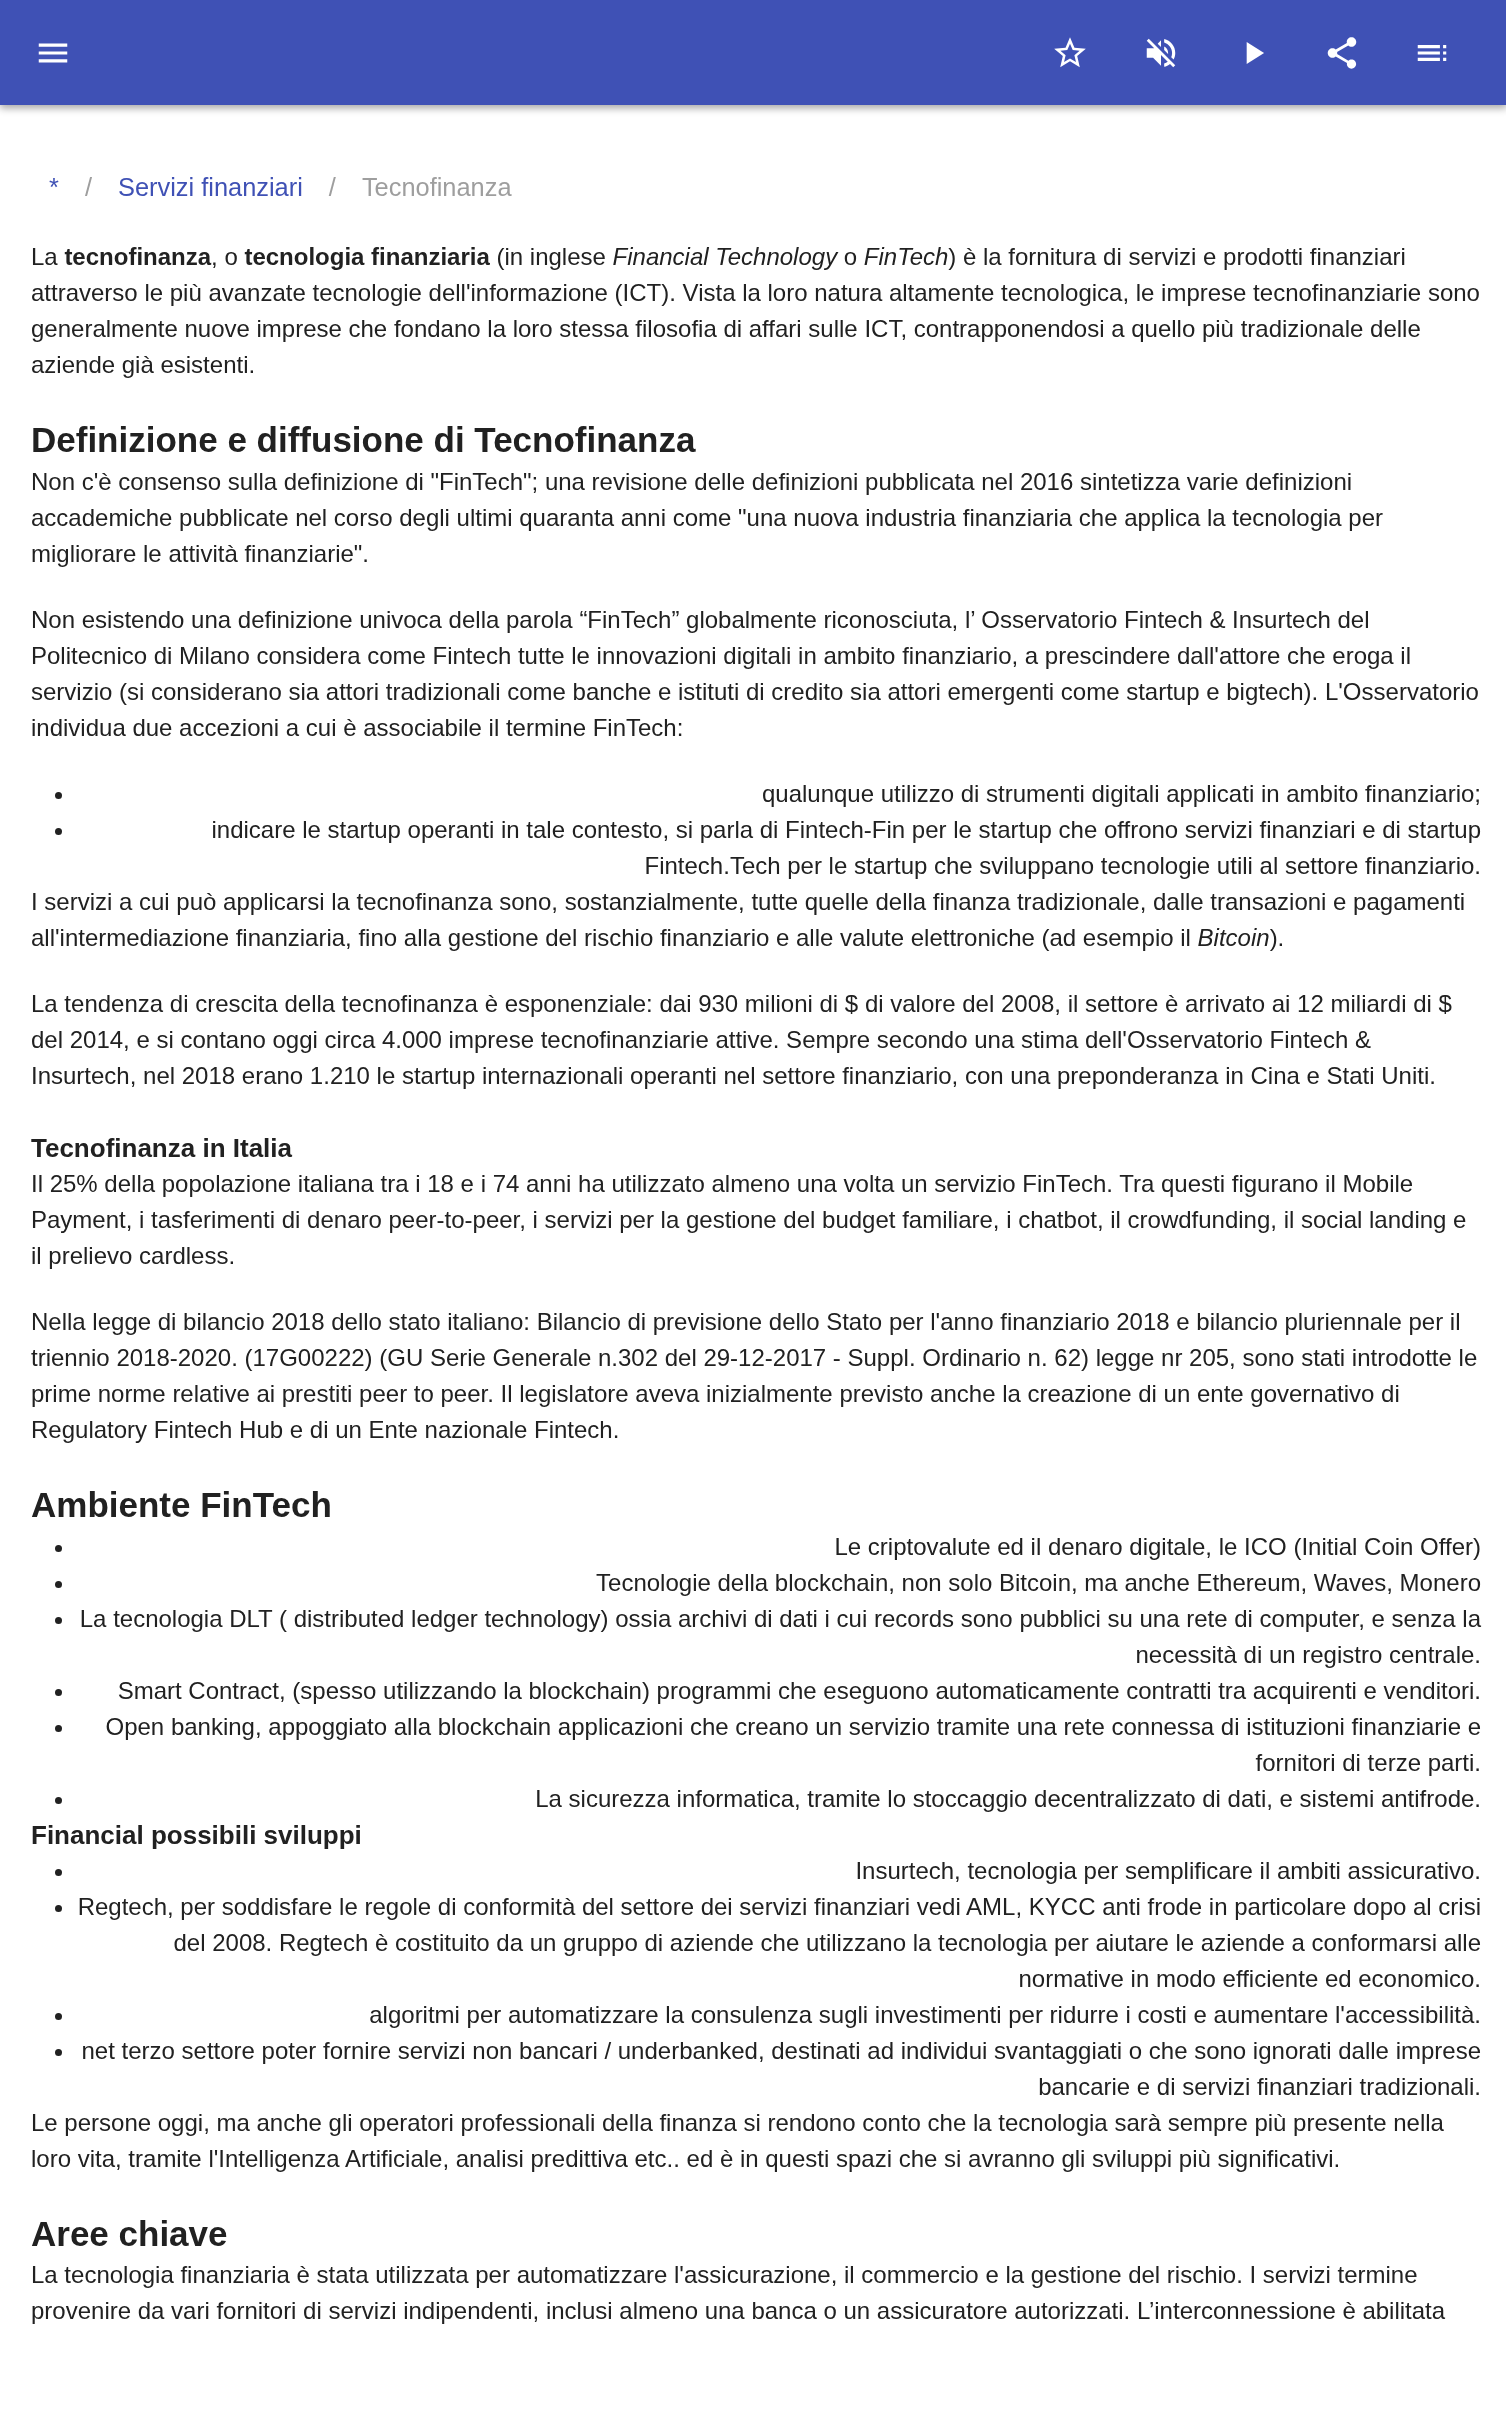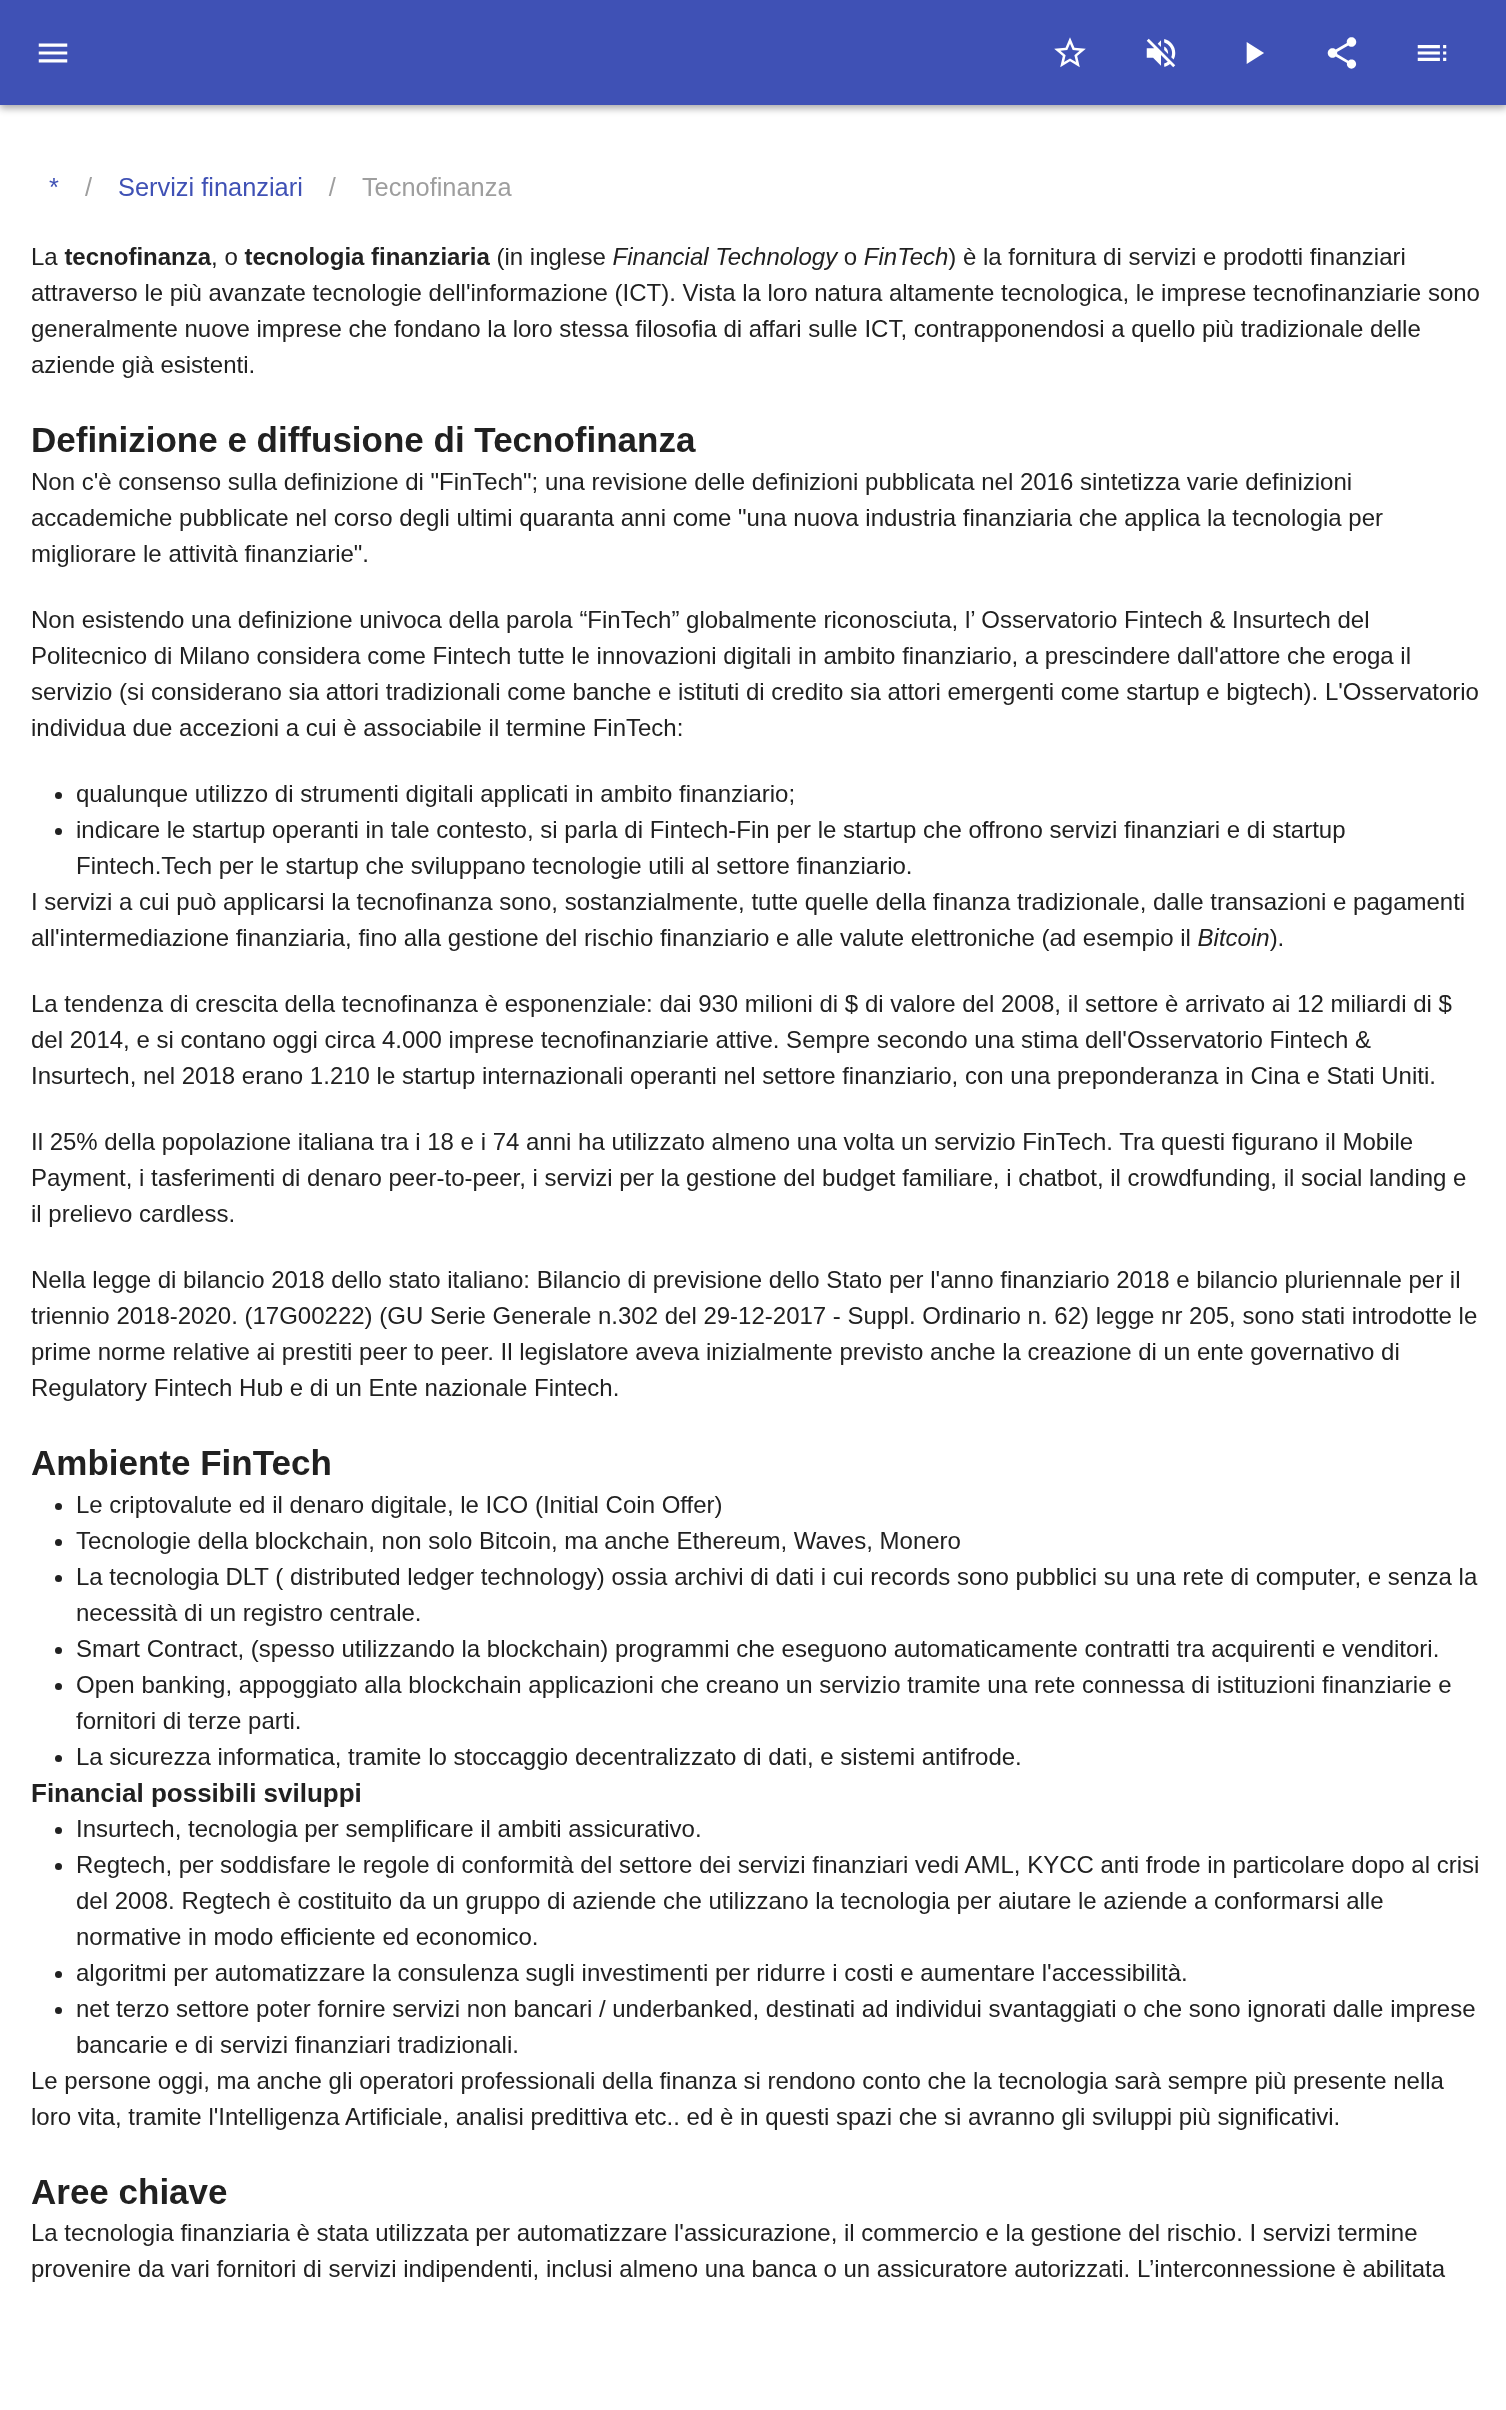--- a/index.html
+++ b/index.html
@@ -56,21 +56,21 @@
   }
   .content h3 {
     font-size: 26px; line-height: 36px; font-weight: bold;
     margin: 36px 0 0 0; color: #212121;
   }
   .content h3.tight { margin-top: 0; }
   .content ul {
     margin: 0 0 0 0; padding: 0 0 0 45px;
     list-style: disc;
   }
-  .content ul li { margin: 0; padding-left: 0; }
+  .content ul li { margin: 0; padding-left: 0; text-align: right; }
   .content p.after-list { margin-top: 0; }
   b { font-weight: bold; }
   i { font-style: italic; }
 </style>
 </head>
 <body>
 
 <header class="toolbar">
   <div class="tb-btn" id="btn-menu">
     <svg viewBox="0 0 24 24">
@@ -118,20 +118,21 @@
   <h2>Definizione e diffusione di Tecnofinanza</h2>
   <p>Non c'è consenso sulla definizione di "FinTech"; una revisione delle definizioni pubblicata nel 2016 sintetizza varie definizioni accademiche pubblicate nel corso degli ultimi quaranta anni come "una nuova industria finanziaria che applica la tecnologia per migliorare le attività finanziarie".</p>
   <p>Non esistendo una definizione univoca della parola “FinTech” globalmente riconosciuta, l’ Osservatorio Fintech &amp; Insurtech del Politecnico di Milano considera come Fintech tutte le innovazioni digitali in ambito finanziario, a prescindere dall'attore che eroga il servizio (si considerano sia attori tradizionali come banche e istituti di credito sia attori emergenti come startup e bigtech). L'Osservatorio individua due accezioni a cui è associabile il termine FinTech:</p>
   <ul>
     <li>qualunque utilizzo di strumenti digitali applicati in ambito finanziario;</li>
     <li>indicare le startup operanti in tale contesto, si parla di Fintech-Fin per le startup che offrono servizi finanziari e di startup Fintech.Tech per le startup che sviluppano tecnologie utili al settore finanziario.</li>
   </ul>
   <p class="after-list"><span>I servizi a cui può applicarsi la tecnofinanza sono, sostanzialmente, tutte quelle della finanza tradizionale, dalle transazioni e pagamenti all'intermediazione finanziaria, fino alla gestione del rischio finanziario e alle valute elettroniche (ad esempio il </span><i>Bitcoin</i><span>).</span></p>
   <p>La tendenza di crescita della tecnofinanza è esponenziale: dai 930 milioni di $ di valore del 2008, il settore è arrivato ai 12 miliardi di $ del 2014, e si contano oggi circa 4.000 imprese tecnofinanziarie attive. Sempre secondo una stima dell'Osservatorio Fintech &amp; Insurtech, nel 2018 erano 1.210 le startup internazionali operanti nel settore finanziario, con una preponderanza in Cina e Stati Uniti.</p>
 
+  <h3>Tecnofinanza in Italia</h3>
   <p>Il 25% della popolazione italiana tra i 18 e i 74 anni ha utilizzato almeno una volta un servizio FinTech. Tra questi figurano il Mobile Payment, i tasferimenti di denaro peer-to-peer, i servizi per la gestione del budget familiare, i chatbot, il crowdfunding, il social landing e il prelievo cardless.</p>
   <p>Nella legge di bilancio 2018 dello stato italiano: Bilancio di previsione dello Stato per l'anno finanziario 2018 e bilancio pluriennale per il triennio 2018-2020. (17G00222) (GU Serie Generale n.302 del 29-12-2017 - Suppl. Ordinario n. 62) legge nr 205, sono stati introdotte le prime norme relative ai prestiti peer to peer. Il legislatore aveva inizialmente previsto anche la creazione di un ente governativo di Regulatory Fintech Hub e di un Ente nazionale Fintech.</p>
 
   <h2>Ambiente FinTech</h2>
   <ul>
     <li>Le criptovalute ed il denaro digitale, le ICO (Initial Coin Offer)</li>
     <li>Tecnologie della blockchain, non solo Bitcoin, ma anche Ethereum, Waves, Monero</li>
     <li>La tecnologia DLT ( distributed ledger technology) ossia archivi di dati i cui records sono pubblici su una rete di computer, e senza la necessità di un registro centrale.</li>
     <li>Smart Contract, (spesso utilizzando la blockchain) programmi che eseguono automaticamente contratti tra acquirenti e venditori.</li>
     <li>Open banking, appoggiato alla blockchain applicazioni che creano un servizio tramite una rete connessa di istituzioni finanziarie e fornitori di terze parti.</li>

